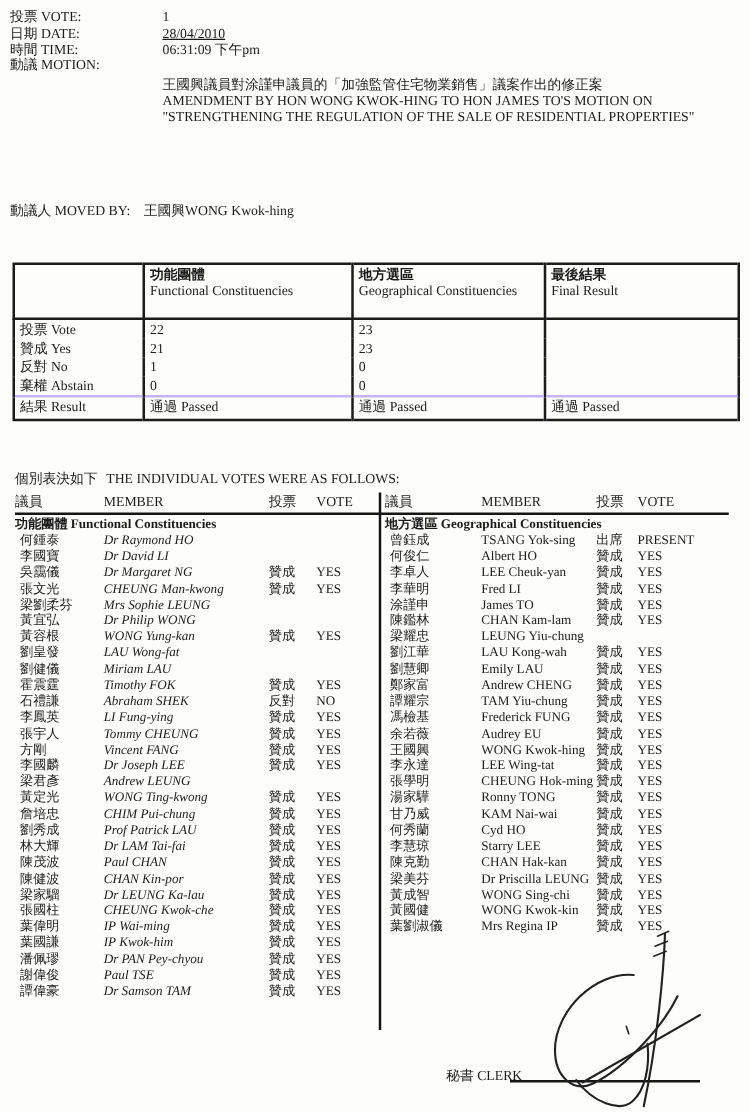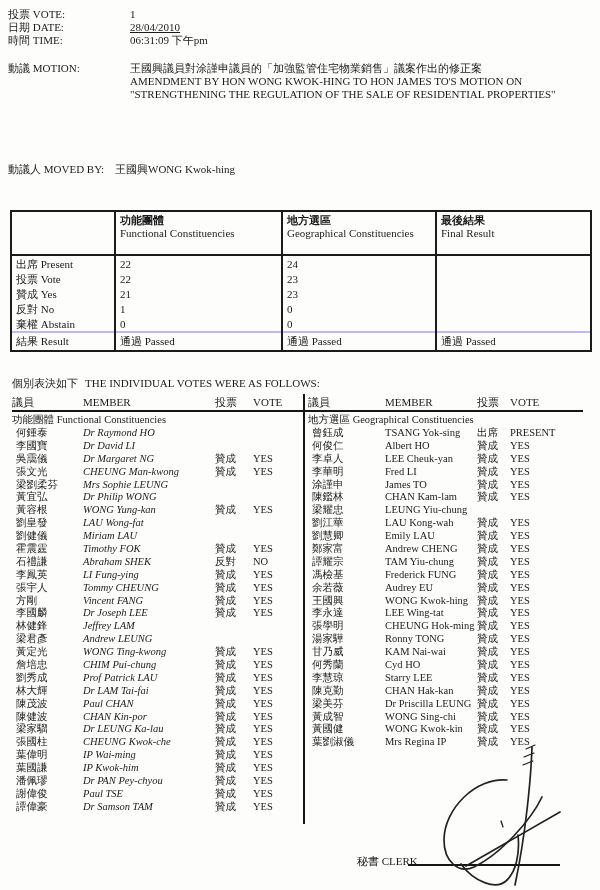--- a/index.html
+++ b/index.html
@@ -29,21 +29,21 @@
   table.summary tr.hdr td{height:40px;border-bottom:2px solid #1b1b1b;}
   table.summary tr.body-row td{height:13px;}
   table.summary tr.result-row td{border-top:2px solid #c4b5fd;height:15px;}
   .hdr-zh{font-weight:bold;}
   .lbl-indent{padding-left:38px;}
 
   
   .thick-rule{position:absolute;background:#151515;height:2px;}
   .v-divider{position:absolute;background:#151515;width:2px;}
   .mt-font{font-size:10.5px;line-height:12.9px;}
-  .section-title{font-weight:normal;}
+  .section-title{font-weight:bold;}
   .member-rows{position:absolute;width:292px;}
   .member-row{position:relative;height:12.9px;}
   .mc{position:absolute;top:0;white-space:nowrap;}
   .tbl-left .col-zh,.tbl-right .col-zh{left:4px;}
   .tbl-left .col-en{left:71px;font-style:italic;}
   .tbl-left .col-vzh{left:203px;}
   .tbl-left .col-ven{left:241px;}
   .tbl-right .col-en{left:77px;}
   .tbl-right .col-vzh{left:169px;}
   .tbl-right .col-ven{left:202px;}
@@ -56,21 +56,21 @@
 </head>
 <body>
 
 <div class="abs meta-label" style="top:8px;">投票 VOTE:</div>
 <div class="abs meta-value" style="top:8px;">1</div>
 <div class="abs meta-label" style="top:21px;">日期 DATE:</div>
 <div class="abs meta-value" style="top:21px;text-decoration:underline;">28/04/2010</div>
 <div class="abs meta-label" style="top:34px;">時間 TIME:</div>
 <div class="abs meta-value" style="top:34px;">06:31:09 下午pm</div>
 
-<div class="abs meta-label" style="top:62px;">動議 MOTION:</div>
+<div class="abs meta-label" style="top:46px;">動議 MOTION:</div>
 <div class="abs meta-value" style="top:62px;">王國興議員對涂謹申議員的「加強監管住宅物業銷售」議案作出的修正案</div>
 <div class="abs meta-value" style="top:75px;">AMENDMENT BY HON WONG KWOK-HING TO HON JAMES TO'S MOTION ON</div>
 <div class="abs meta-value" style="top:88px;">"STRENGTHENING THE REGULATION OF THE SALE OF RESIDENTIAL PROPERTIES"</div>
 
 <div class="abs meta-label" style="top:163px;">動議人 MOVED BY:</div>
 <div class="abs" style="left:115px;top:163px;">王國興WONG Kwok-hing</div>
 
 <table class="summary">
   <colgroup>
       <col style="width:104px">
@@ -88,26 +88,20 @@
       <td>
         <div class="hdr-zh">地方選區</div>
         <div>Geographical Constituencies</div>
       </td>
       <td>
         <div class="hdr-zh">最後結果</div>
         <div>Final Result</div>
       </td>
     </tr>
 
-  <tr class="body-row">
-        <td>出席 Present</td>
-        <td>22</td>
-        <td>24</td>
-        <td></td>
-      </tr>
       <tr class="body-row">
         <td>投票 Vote</td>
         <td>22</td>
         <td>23</td>
         <td></td>
       </tr>
       <tr class="body-row">
         <td class="lbl-indent">贊成 Yes</td>
         <td>21</td>
         <td>23</td>
@@ -238,26 +232,20 @@
       <span class="mc col-vzh">贊成</span>
       <span class="mc col-ven">YES</span>
     </div>
     <div class="member-row">
       <span class="mc col-zh">李國麟</span>
       <span class="mc col-en">Dr Joseph LEE</span>
       <span class="mc col-vzh">贊成</span>
       <span class="mc col-ven">YES</span>
     </div>
     <div class="member-row">
-      <span class="mc col-zh">林健鋒</span>
-      <span class="mc col-en">Jeffrey LAM</span>
-      <span class="mc col-vzh"></span>
-      <span class="mc col-ven"></span>
-    </div>
-    <div class="member-row">
       <span class="mc col-zh">梁君彥</span>
       <span class="mc col-en">Andrew LEUNG</span>
       <span class="mc col-vzh"></span>
       <span class="mc col-ven"></span>
     </div>
     <div class="member-row">
       <span class="mc col-zh">黃定光</span>
       <span class="mc col-en">WONG Ting-kwong</span>
       <span class="mc col-vzh">贊成</span>
       <span class="mc col-ven">YES</span>

